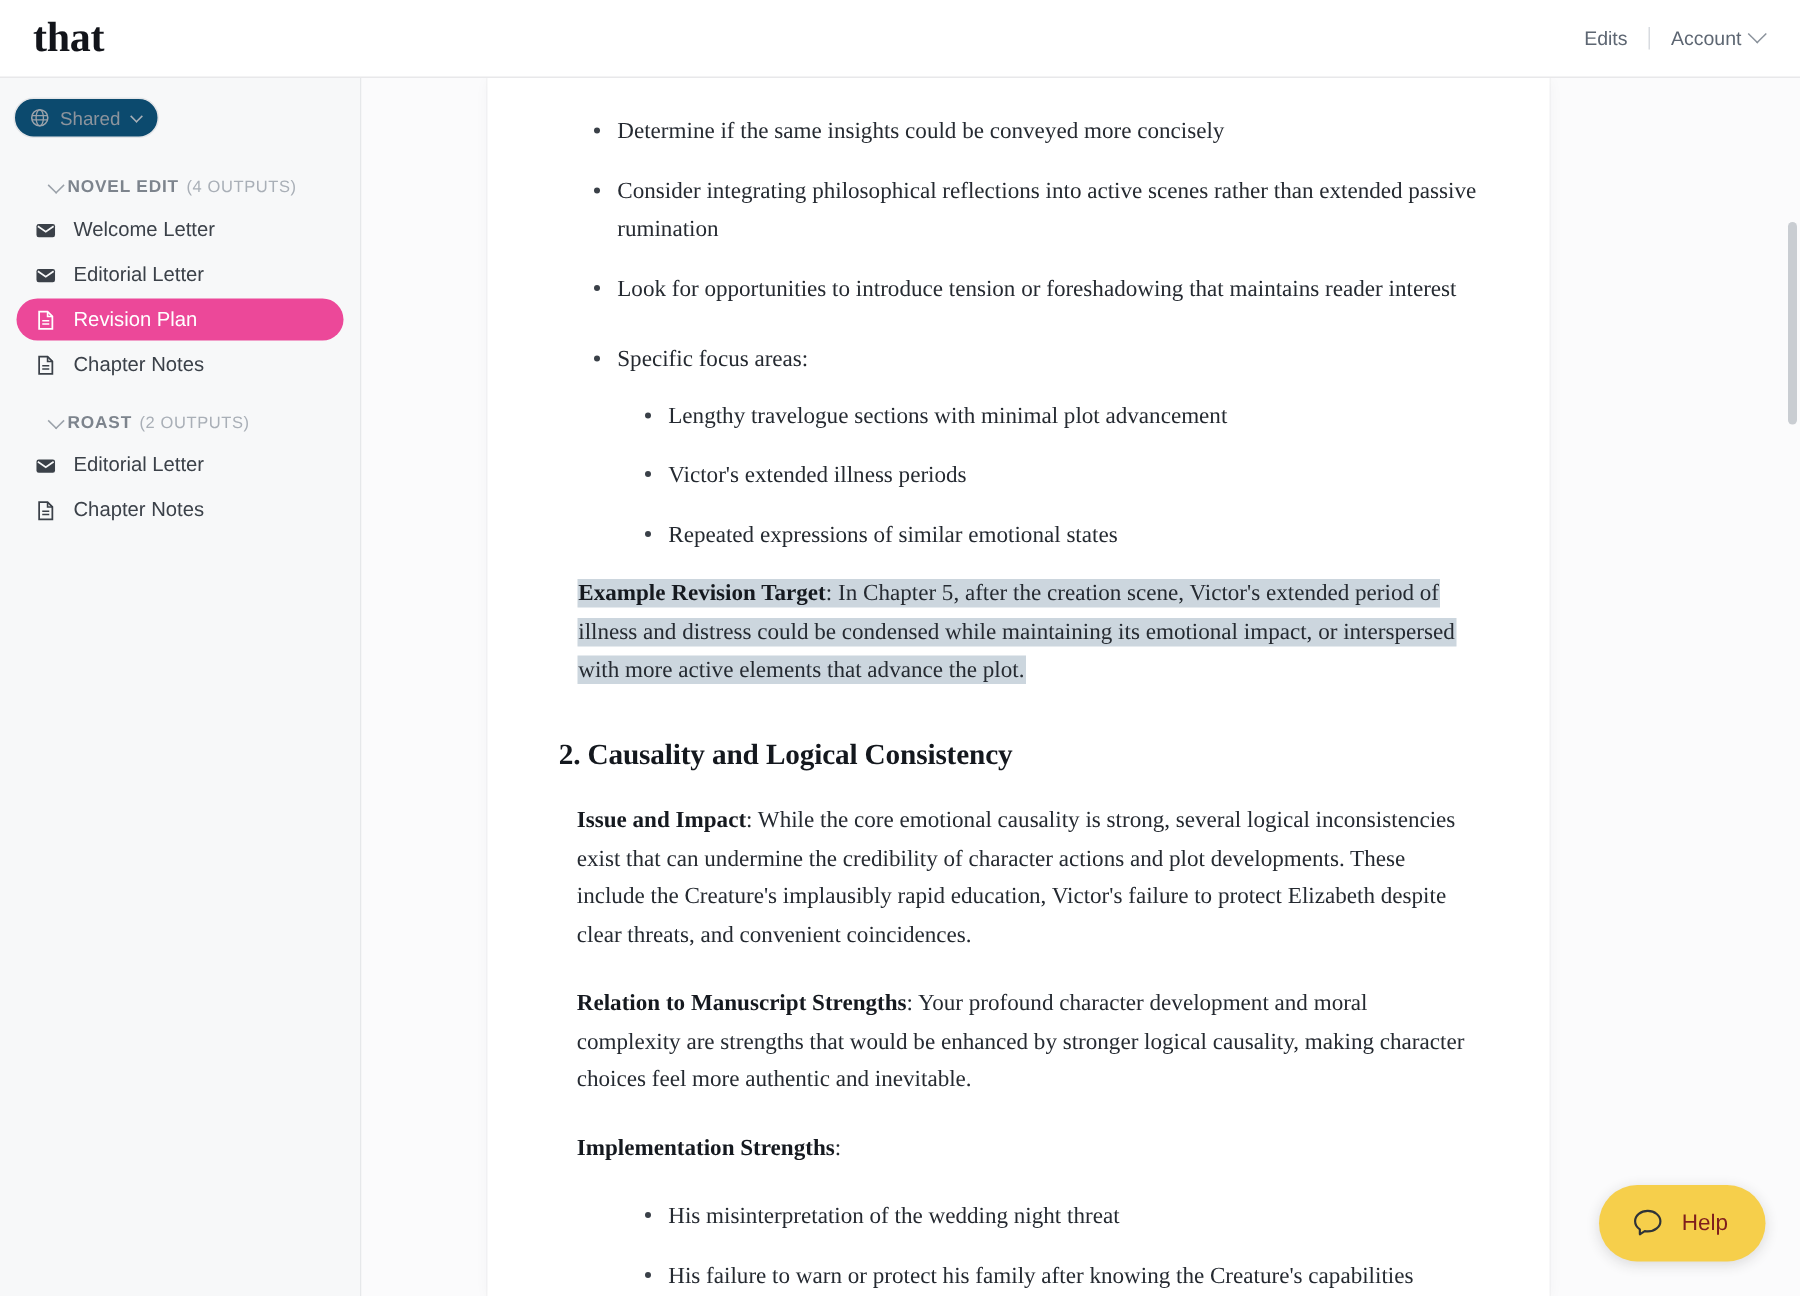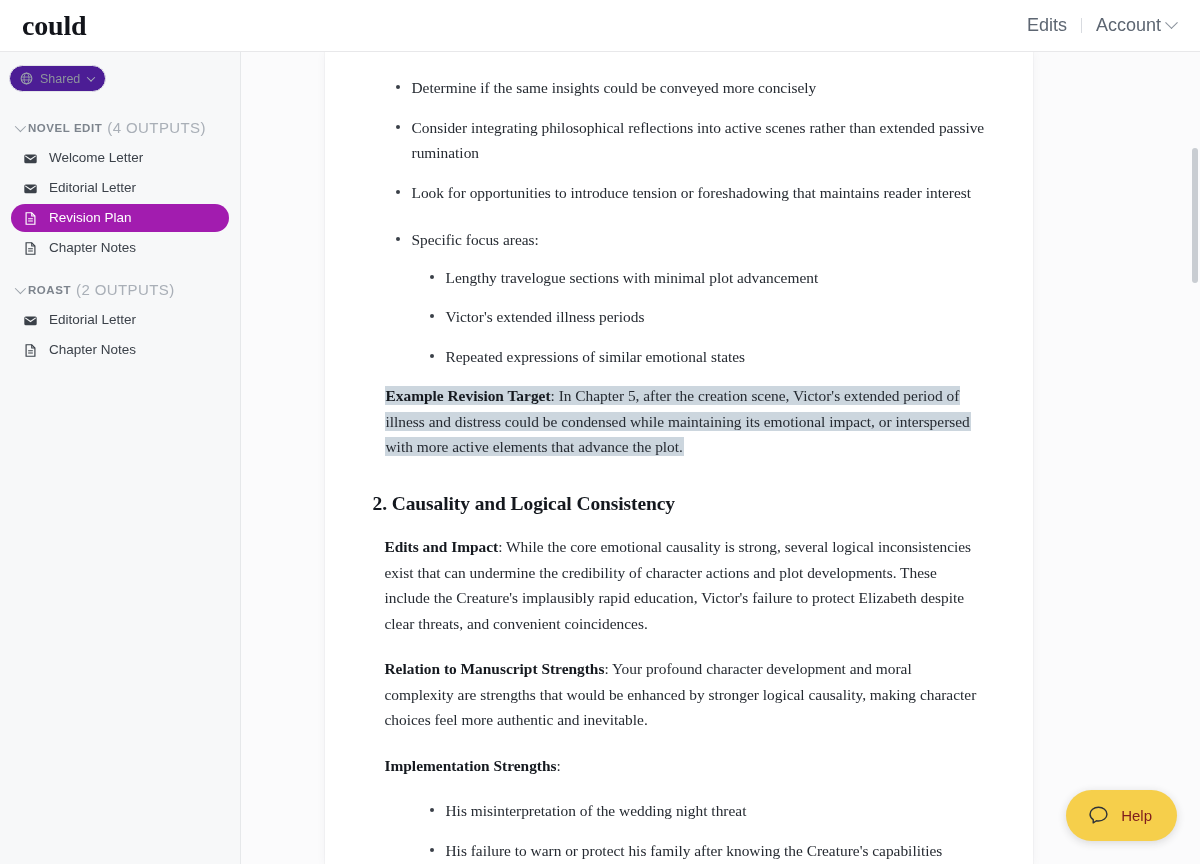--- a/index.html
+++ b/index.html
@@ -42,21 +42,21 @@
     color: #12141a;
     letter-spacing: -0.2px;
     line-height: 1;
     padding-left: 4px;
   }
 
   .topbar-right {
     display: flex;
     align-items: center;
     gap: 0px;
-    font-size: 18px;
+    font-size: 13px;
     color: #5d6672;
   }
 
   .top-link {
     color: #5d6672;
     padding: 4px 14px;
     cursor: pointer;
     white-space: nowrap;
   }
 
@@ -105,21 +105,21 @@
 
   .shared-pill {
     margin: 0 0 0 9px;
     display: inline-flex;
     align-items: center;
     gap: 7px;
     height: 27px;
     padding: 0 11px 0 10px;
     border: 1px solid #e4e6e9;
     border-radius: 14px;
-    background: #4c1d95;
+    background: #0c4a6e;
     font-size: 12.5px;
     color: #8d949d;
     cursor: pointer;
     user-select: none;
   }
 
   .globe-ico { width: 13px; height: 13px; display: block; }
 
   .chev-sm {
     display: inline-block;
@@ -131,21 +131,21 @@
     margin-left: 1px;
   }
 
   .group { margin-top: 16px; }
   .group.first { margin-top: 24px; }
 
   .group-header {
     display: flex;
     align-items: center;
     gap: 5px;
-    padding: 3px 10px 3px 15px;
+    padding: 3px 10px 3px 32px;
     cursor: pointer;
     user-select: none;
   }
 
   .caret {
     width: 8px; height: 8px;
     border-right: 1.5px solid #9aa1a9;
     border-bottom: 1.5px solid #9aa1a9;
     transform: rotate(45deg) translateY(-2px);
     flex: none;
@@ -153,21 +153,21 @@
 
   .group-title {
     font-size: 11.5px;
     font-weight: 700;
     letter-spacing: 0.55px;
     color: #7d848d;
     text-transform: uppercase;
   }
 
   .group-count {
-    font-size: 15px;
+    font-size: 11px;
     letter-spacing: 0.4px;
     color: #a9afb7;
     text-transform: uppercase;
   }
 
   .nav-items { margin-top: 5px; }
 
   .nav-item {
     display: flex;
     align-items: center;
@@ -177,21 +177,21 @@
     padding: 0 12px;
     border-radius: 14px;
     cursor: pointer;
     color: #3b4149;
     font-size: 13.5px;
     position: relative;
     margin-bottom: 0px;
   }
   .nav-row { height: 28px; display: flex; align-items: center; margin-bottom: 0; }
   .nav-item.active, .nav-item.active:hover {
-    background: #a21caf;
+    background: #ec4899;
     color: #ffffff;
   }
   .nav-item.active .nav-ico svg * { stroke: #ffffff; fill: none; }
 
   .nav-ico { width: 15px; height: 15px; flex: none; display: block; }
   .nav-label { white-space: nowrap; line-height: 1; }
 
   .nav-spacer { height: 2px; }
 
   
@@ -310,21 +310,21 @@
     line-height: 1;
   }
   .chat-ico { width: 23px; height: 23px; display:block; }
 </style>
 </head>
 <body>
 
 <div id="app">
 
   <div class="topbar">
-    <div class="brand">could</div>
+    <div class="brand">that</div>
     <div class="topbar-right">
       <span class="top-link">Edits</span>
       <span class="top-sep"></span>
       <span class="account-wrap">
         <span>Account</span>
         <span class="chev"></span>
       </span>
     </div>
   </div>
 
@@ -470,21 +470,21 @@
           <ul class="lvl2">
             <li>Lengthy travelogue sections with minimal plot advancement</li>
             <li>Victor's extended illness periods</li>
             <li>Repeated expressions of similar emotional states</li>
           </ul>
 
           <p class="highlighted-para"><span class="hl"><b>Example Revision Target</b><span>: In Chapter 5, after the creation scene, Victor's extended period of illness and distress could be condensed while maintaining its emotional impact, or interspersed with more active elements that advance the plot.</span></span></p>
 
           <h2 class="sec-head">2. Causality and Logical Consistency</h2>
 
-          <p><b>Edits and Impact</b><span>: While the core emotional causality is strong, several logical inconsistencies exist that can undermine the credibility of character actions and plot developments. These include the Creature's implausibly rapid education, Victor's failure to protect Elizabeth despite clear threats, and convenient coincidences.</span></p>
+          <p><b>Issue and Impact</b><span>: While the core emotional causality is strong, several logical inconsistencies exist that can undermine the credibility of character actions and plot developments. These include the Creature's implausibly rapid education, Victor's failure to protect Elizabeth despite clear threats, and convenient coincidences.</span></p>
 
           <p><b>Relation to Manuscript Strengths</b><span>: Your profound character development and moral complexity are strengths that would be enhanced by stronger logical causality, making character choices feel more authentic and inevitable.</span></p>
 
           <p><b>Implementation Strengths</b><span>:</span></p>
 
 
           <ul class="lvl2">
             <li>His misinterpretation of the wedding night threat</li>
             <li>His failure to warn or protect his family after knowing the Creature's capabilities</li>
 

